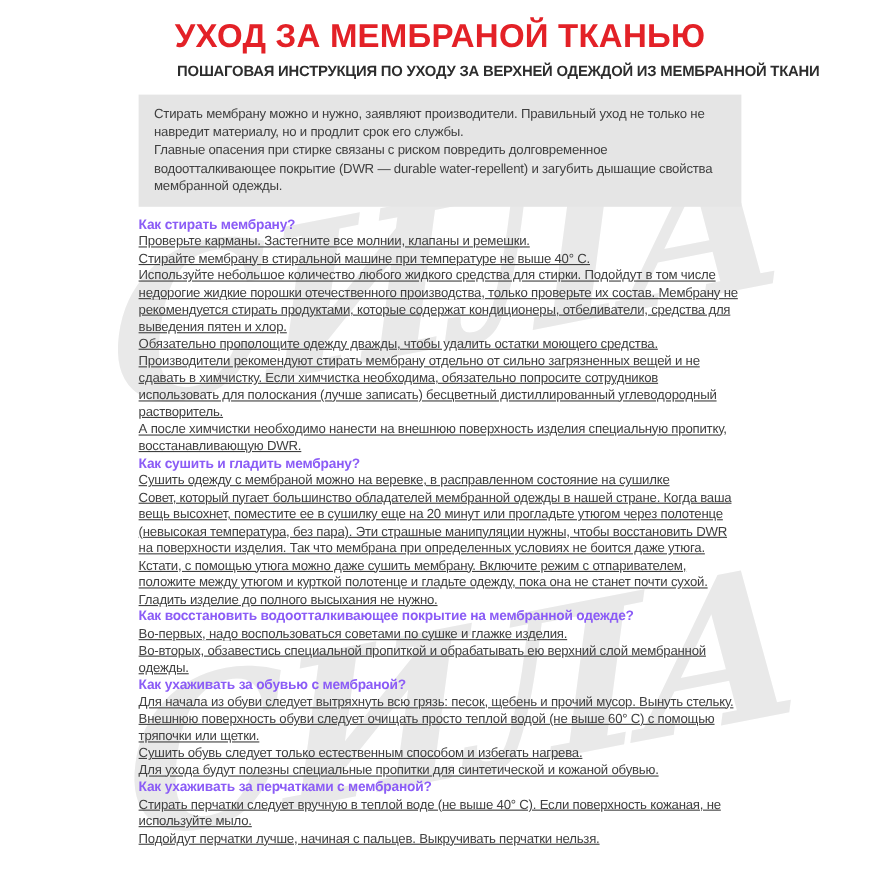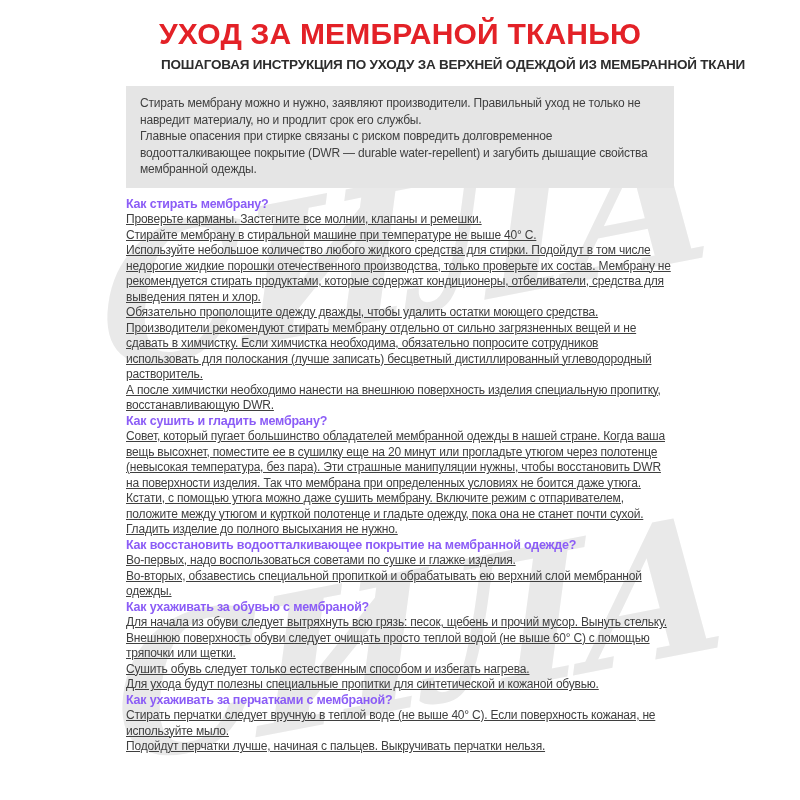--- a/index.html
+++ b/index.html
@@ -73,20 +73,21 @@
           <h2>Как стирать мембрану?</h2>
           <p>Проверьте карманы. Застегните все молнии, клапаны и ремешки.</p>
           <p>Стирайте мембрану в стиральной машине при температуре не выше 40° C.</p>
           <p>Используйте небольшое количество любого жидкого средства для стирки. Подойдут в том числе недорогие жидкие порошки отечественного производства, только проверьте их состав. Мембрану не рекомендуется стирать продуктами, которые содержат кондиционеры, отбеливатели, средства для выведения пятен и хлор.</p>
           <p>Обязательно прополощите одежду дважды, чтобы удалить остатки моющего средства.</p>
           <p>Производители рекомендуют стирать мембрану отдельно от сильно загрязненных вещей и не сдавать в химчистку. Если химчистка необходима, обязательно попросите сотрудников использовать для полоскания (лучше записать) бесцветный дистиллированный углеводородный растворитель.</p>
           <p>А после химчистки необходимо нанести на внешнюю поверхность изделия специальную пропитку, восстанавливающую DWR.</p>
         </div>
         <div class="section">
           <h2>Как сушить и гладить мембрану?</h2>
+          <p>Сушить одежду с мембраной можно на веревке, в расправленном состояние на сушилке</p>
           <p>Совет, который пугает большинство обладателей мембранной одежды в нашей стране. Когда ваша вещь высохнет, поместите ее в сушилку еще на 20 минут или прогладьте утюгом через полотенце (невысокая температура, без пара). Эти страшные манипуляции нужны, чтобы восстановить DWR на поверхности изделия. Так что мембрана при определенных условиях не боится даже утюга.</p>
           <p>Кстати, с помощью утюга можно даже сушить мембрану. Включите режим с отпаривателем, положите между утюгом и курткой полотенце и гладьте одежду, пока она не станет почти сухой. Гладить изделие до полного высыхания не нужно.</p>
         </div>
         <div class="section">
           <h2>Как восстановить водоотталкивающее покрытие на мембранной одежде?</h2>
           <p>Во-первых, надо воспользоваться советами по сушке и глажке изделия.</p>
           <p>Во-вторых, обзавестись специальной пропиткой и обрабатывать ею верхний слой мембранной одежды.</p>
         </div>
         <div class="section">
           <h2>Как ухаживать за обувью с мембраной?</h2>

